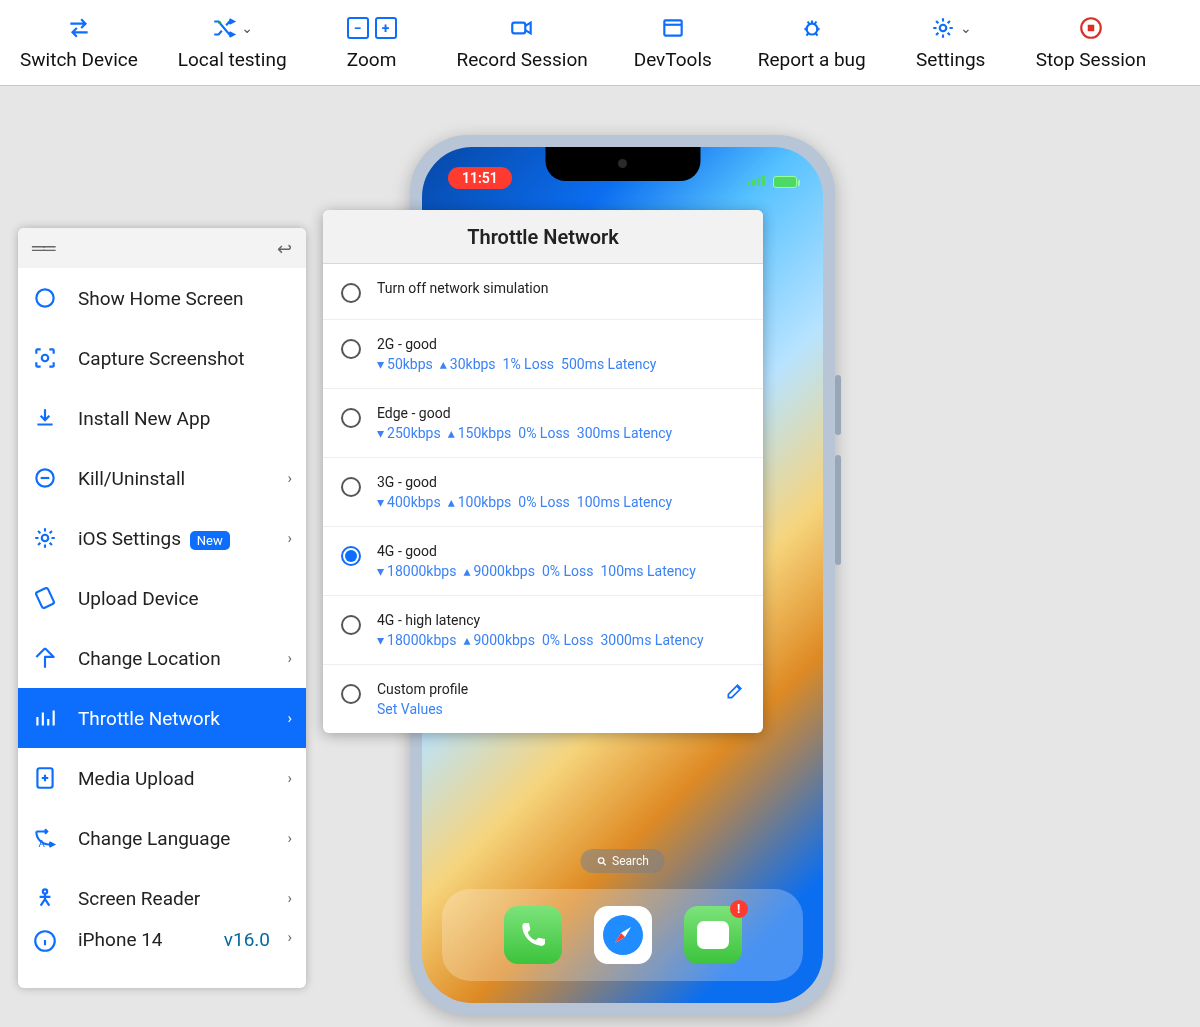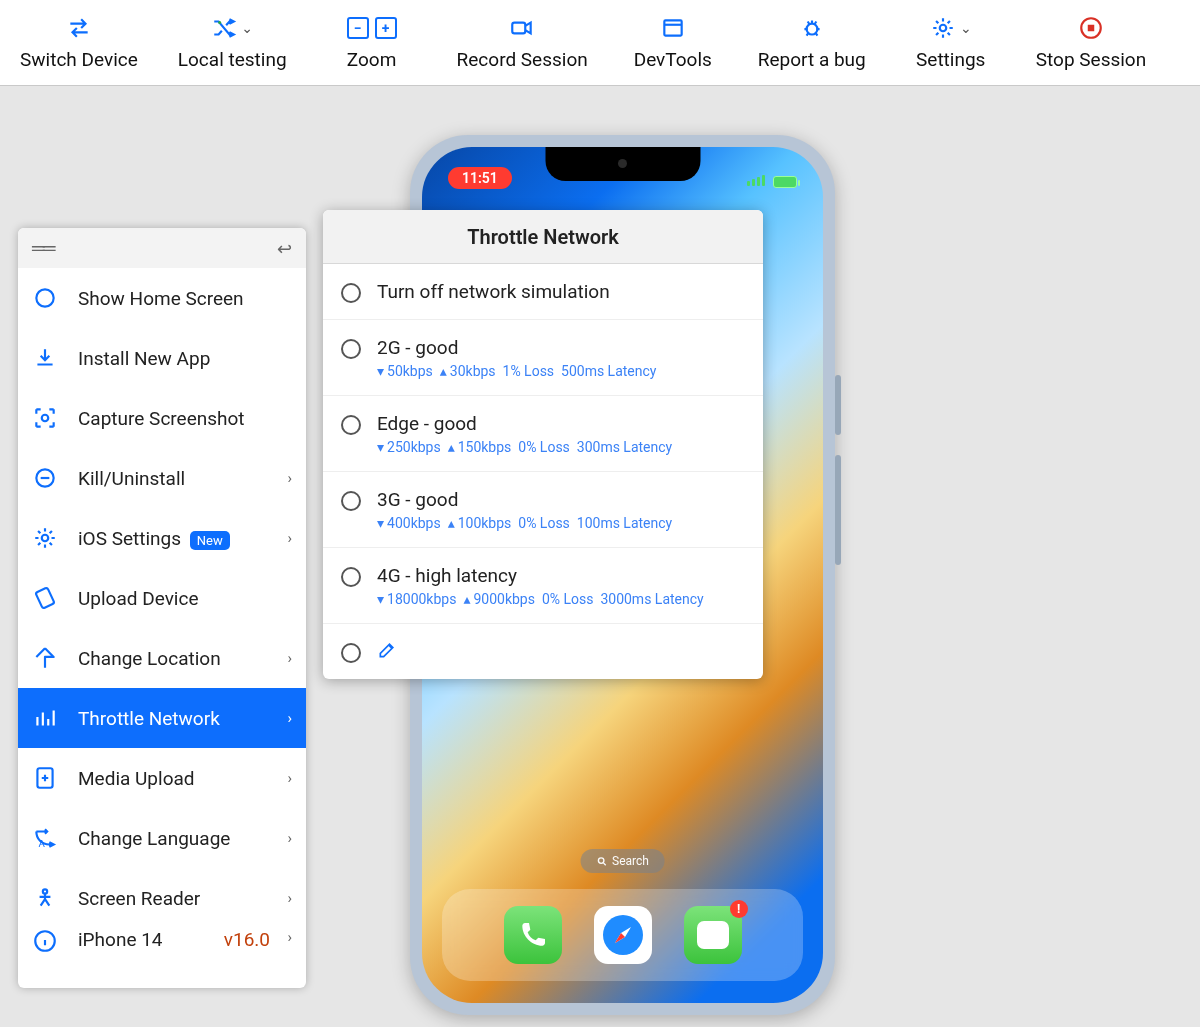--- a/index.html
+++ b/index.html
@@ -20,21 +20,21 @@
   .sb-item { height:60px; display:flex; align-items:center; padding:0 14px; gap:20px; cursor:pointer; font-size:19px; color:#222; position:relative;}
   .sb-item.active { background:#0d6efd; color:#fff;}
   .sb-item.active svg { stroke:#fff; }
   .sb-item.active .chevr { color:#fff; }
   .sb-item svg { width:26px; height:26px; stroke:#0d6efd; fill:none; stroke-width:2;}
   .sb-label { flex:1; }
   .chevr { position:absolute; right:14px; color:#666; font-size:15px;}
   .badge-new { background:#0d6efd; color:#fff; font-size:13px; padding:2px 7px; border-radius:5px; margin-left:4px;}
   .device-row { height:60px; display:flex; align-items:flex-start; padding:0 14px; gap:20px; font-size:19px; color:#222; position:relative;}
   .device-row svg { width:26px; height:26px; stroke:#0d6efd; fill:none; stroke-width:2;}
-  .device-row .ver { position:absolute; right:36px; color:#c2410c;}
+  .device-row .ver { position:absolute; right:36px; color:#0369a1;}
   .device-row .chevr { right:14px;}
 
   
   .phone { position:absolute; left:410px; top:135px; width:425px; height:880px; border-radius:58px; background:#b7c5d6; box-shadow:0 4px 18px rgba(0,0,0,.25); z-index:5;}
   .phone-inner { position:absolute; left:12px; top:12px; right:12px; bottom:12px; border-radius:50px; overflow:hidden; background:linear-gradient(135deg,#0747a6 0%,#0b6ef0 18%,#57c2ff 30%,#b8e3ff 46%,#f6d47c 60%,#de8a24 72%,#0b6ef0 90%);}
   .side-btn { position:absolute; right:-6px; background:#97a7b8; border-radius:3px;}
   .sb1{top:240px;width:6px;height:60px;} .sb2{top:320px;width:6px;height:110px;}
   .notch { position:absolute; top:0; left:50%; transform:translateX(-50%); width:155px; height:34px; background:#000; border-radius:0 0 20px 20px;}
   .notch .cam { position:absolute; width:9px;height:9px;border-radius:50%;background:#2a2a2a;left:50%;top:12px;transform:translateX(-50%);}
   .status-bar { position:absolute; top:10px; left:0; right:0; height:32px; display:flex; justify-content:space-between; align-items:flex-end; padding:0 26px; font-size:15px; font-weight:600; color:#fff;}
@@ -56,21 +56,21 @@
 
   
   .panel { position:absolute; left:323px; top:210px; width:440px; background:#fff; border-radius:6px; box-shadow:0 2px 14px rgba(0,0,0,.3); z-index:30; overflow:hidden;}
   .panel-head { height:54px; background:#f2f2f2; display:flex; align-items:center; justify-content:center; font-size:20px; font-weight:600; color:#222; border-bottom:1px solid #d8d8d8;}
   .p-row { display:flex; align-items:flex-start; padding:16px 18px; gap:16px; border-bottom:1px solid #eee; cursor:pointer;}
   .p-row:last-child{border-bottom:none;}
   .radio { flex:0 0 20px; width:20px;height:20px;border:2px solid #555;border-radius:50%;margin-top:3px;position:relative;}
   .radio.sel{border-color:#0d6efd;}
   .radio.sel::after{content:"";position:absolute;inset:2px;background:#0d6efd;border-radius:50%;}
   .p-body { flex:1; }
-  .p-title { font-size:19px; color:#222; }
+  .p-title { font-size:14px; color:#222; }
   .p-sub { font-size:14px; color:#3b82f6; margin-top:4px;}
   .tri-d::before{content:"▾";margin-right:3px;}
   .tri-u::before{content:"▴";margin-right:3px;}
   .edit-icon { stroke:#0d6efd; width:20px;height:20px; fill:none; stroke-width:2;}
 </style>
 </head>
 <body>
 
 <div class="toolbar">
   <div class="tb-item">
@@ -195,30 +195,30 @@
   </div>
   <div id="sb-list">
       <div class="sb-item">
         <svg viewBox="0 0 24 24">
           <circle cx="12" cy="12" r="8"></circle>
         </svg>
     <span class="sb-label">Show Home Screen</span>
     </div>
       <div class="sb-item">
         <svg viewBox="0 0 24 24">
-          <path d="M12 4v10M8 10l4 4 4-4M5 18h14"></path>
-        </svg>
-    <span class="sb-label">Install New App</span>
-    </div>
-      <div class="sb-item">
-        <svg viewBox="0 0 24 24">
           <path d="M4 4h4M4 4v4M20 4h-4M20 4v4M4 20h4M4 20v-4M20 20h-4M20 20v-4"></path>
           <circle cx="12" cy="12" r="3"></circle>
         </svg>
     <span class="sb-label">Capture Screenshot</span>
+    </div>
+      <div class="sb-item">
+        <svg viewBox="0 0 24 24">
+          <path d="M12 4v10M8 10l4 4 4-4M5 18h14"></path>
+        </svg>
+    <span class="sb-label">Install New App</span>
     </div>
       <div class="sb-item">
         <svg viewBox="0 0 24 24">
           <circle cx="12" cy="12" r="8"></circle>
           <path d="M8 12h8"></path>
         </svg>
     <span class="sb-label">Kill/Uninstall</span>
     <span class="chevr">›</span>
       </div>
       <div class="sb-item">
@@ -309,26 +309,37 @@
         </div>
     </div>
       <div class="p-row">
         <div class="radio"></div>
     <div class="p-body">
           <div class="p-title">3G - good</div>
           <div class="p-sub"><span class="tri-d">400kbps</span>&nbsp;&nbsp;<span class="tri-u">100kbps</span>&nbsp;&nbsp;0% Loss&nbsp;&nbsp;100ms Latency</div>
         </div>
     </div>
       <div class="p-row">
+        <div class="radio sel"></div>
+    <div class="p-body">
+          <div class="p-title">4G - good</div>
+          <div class="p-sub"><span class="tri-d">18000kbps</span>&nbsp;&nbsp;<span class="tri-u">9000kbps</span>&nbsp;&nbsp;0% Loss&nbsp;&nbsp;100ms Latency</div>
+        </div>
+    </div>
+      <div class="p-row">
         <div class="radio"></div>
     <div class="p-body">
           <div class="p-title">4G - high latency</div>
           <div class="p-sub"><span class="tri-d">18000kbps</span>&nbsp;&nbsp;<span class="tri-u">9000kbps</span>&nbsp;&nbsp;0% Loss&nbsp;&nbsp;3000ms Latency</div>
         </div>
     </div>
       <div class="p-row">
         <div class="radio"></div>
+    <div class="p-body">
+          <div class="p-title">Custom profile</div>
+          <div class="p-sub">Set Values</div>
+        </div>
     <svg class="edit-icon" viewBox="0 0 24 24">
           <path d="M4 20h4L19 9l-4-4L4 16v4zM14 6l4 4"></path>
         </svg>
       </div>
     </div>
 </div>
 
 </body></html>

